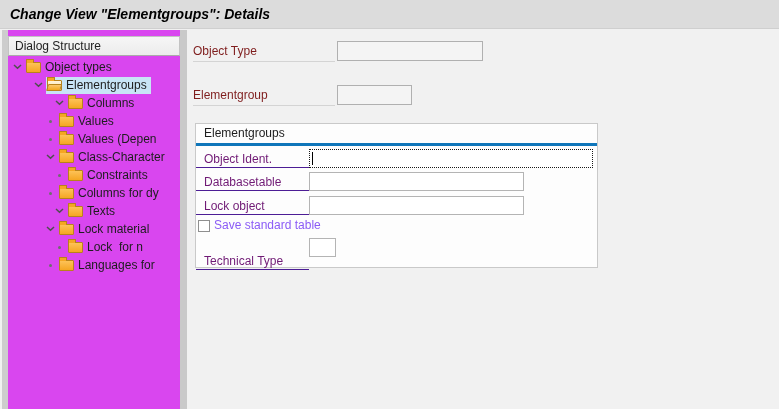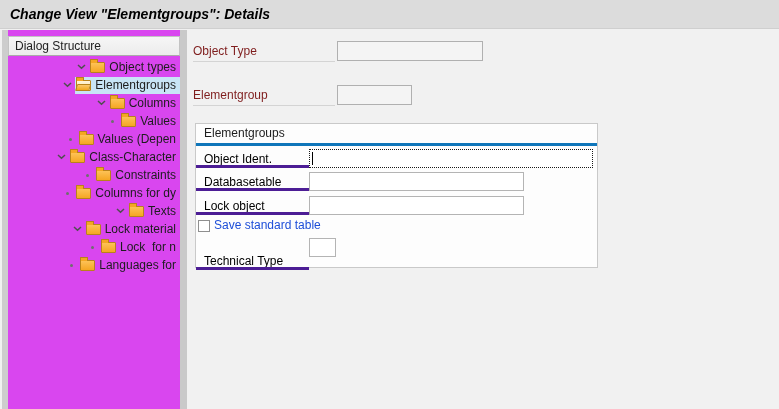--- a/index.html
+++ b/index.html
@@ -26,21 +26,21 @@
     position:absolute;left:8px;top:30px;width:172px;height:379px;
     background:#d946ef;overflow:hidden;
   }
   .tree-header{
     position:absolute;left:0;top:6px;width:172px;height:20px;box-sizing:border-box;
     background:linear-gradient(#f6f6f6,#ececec);
     border:1px solid #c3c3c3;border-bottom-color:#aaaaaa;
     font-size:12px;color:#222;line-height:18px;padding-left:6px;white-space:pre;
   }
   .tree-rows{position:absolute;left:0;top:28px;right:0;}
-  .tree-row{height:18px;display:flex;align-items:center;font-size:12px;color:#1d1d1d;justify-content:flex-end;}
+  .tree-row{height:18px;display:flex;align-items:center;font-size:12px;color:#1d1d1d;}
   .tree-row.lvl0{padding-left:2px}
   .tree-row.lvl1{padding-left:23px}
   .tree-row.lvl2{padding-left:44px}
   .tree-row.lvl3{padding-left:35px}
   .tree-row.lvl4{padding-left:44px}
   .marker{width:15px;flex:0 0 auto;display:flex;justify-content:center;align-items:center;}
   .dot{width:3px;height:3px;border-radius:50%;background:#6e6e6e;display:block}
   .hl{display:flex;align-items:center;padding:1px 4px 2px 1px;border-radius:0;}
   .tree-row.selected .hl{background:#c8e4f6;}
   .lbl{white-space:pre;margin-left:4px;}
@@ -83,29 +83,29 @@
     background:#fdfdfd;border:1px solid #c9c9c9;
   }
   .groupbox .gtitle{
     position:absolute;left:8px;top:2px;font-size:12px;color:#1d1d1d;white-space:pre;
   }
   .groupbox .bluebar{
     position:absolute;left:0;top:19px;width:100%;height:3px;background:#0f76ba;
   }
   .glabel{
     position:absolute;left:0;width:113px;height:18px;line-height:18px;box-sizing:border-box;
-    padding-left:8px;font-size:12px;color:#000000;
-    border-bottom:3px solid #4c1d95;white-space:pre;overflow:hidden;
+    padding-left:8px;font-size:12px;color:#701a75;
+    border-bottom:1px solid #4c1d95;white-space:pre;overflow:hidden;
   }
   .cb{
     position:absolute;left:2px;top:96px;width:12px;height:12px;box-sizing:border-box;
     background:#fff;border:1px solid #8f8f8f;
   }
   .cblabel{
-    position:absolute;left:18px;top:94px;font-size:12px;color:#1d4ed8;white-space:pre;
+    position:absolute;left:18px;top:94px;font-size:12px;color:#8b5cf6;white-space:pre;
   }
 </style>
 </head>
 <body>
 
 <div class="titlebar">
   <span class="title">Change View "Elementgroups": Details</span>
 </div>
 
 <div class="splitter-left"></div>

